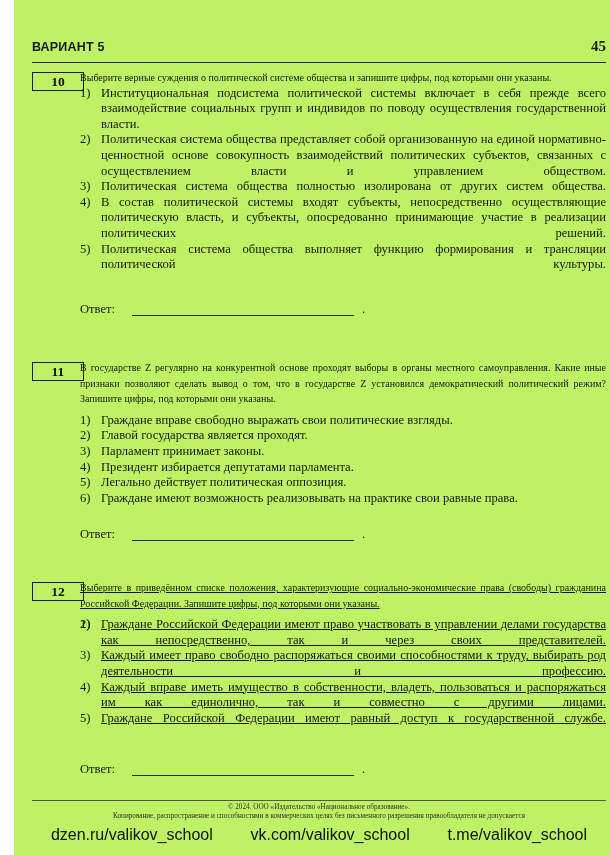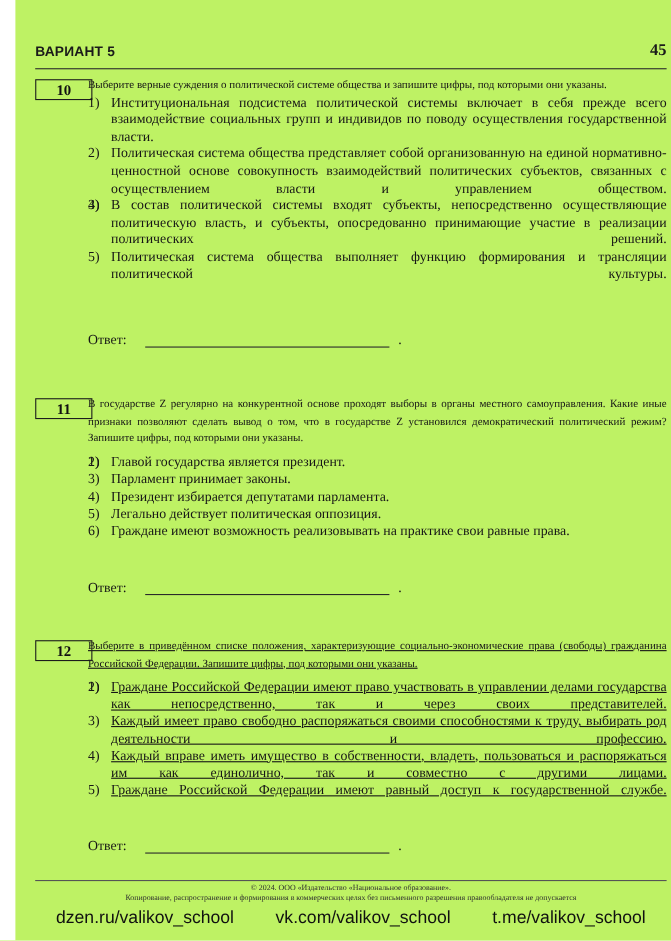--- a/index.html
+++ b/index.html
@@ -196,20 +196,21 @@
         <li class="opt justify-all">
           <span class="opt-marker">1)</span>
           <span>Институциональная подсистема политической системы включает в себя прежде всего взаимодействие социальных групп и индивидов по поводу осуществления государственной власти.</span>
         </li>
         <li class="opt justify-all">
           <span class="opt-marker">2)</span>
           <span>Политическая система общества представляет собой организованную на единой нормативно-ценностной основе совокупность взаимодействий политических субъектов, связанных с осуществлением власти и управлением обществом.</span>
         </li>
         <li class="opt justify-all">
           <span class="opt-marker">3)</span>
+          <span>Политическая система общества полностью изолирована от других систем общества.</span>
         </li>
         <li class="opt justify-all">
           <span class="opt-marker">4)</span>
           <span>В состав политической системы входят субъекты, непосредственно осуществляющие политическую власть, и субъекты, опосредованно принимающие участие в реализации политических решений.</span>
         </li>
         <li class="opt justify-all">
           <span class="opt-marker">5)</span>
           <span>Политическая система общества выполняет функцию формирования и трансляции политической культуры.</span>
         </li>
       </ul>
@@ -224,24 +225,25 @@
     </div>
   </div>
 
   <div class="task" id="task-11" style="top:360px;">
     <div class="task-num">11</div>
     <div class="task-body">
       <div class="task-intro">В государстве Z регулярно на конкурентной основе проходят выборы в органы местного самоуправления. Какие иные признаки позволяют сделать вывод о том, что в государстве Z установился демократический политический режим? Запишите цифры, под которыми они указаны.</div>
       <ul class="opts" style="margin-top:6px;">
         <li class="opt">
           <span class="opt-marker">1)</span>
+          <span>Граждане вправе свободно выражать свои политические взгляды.</span>
         </li>
         <li class="opt">
           <span class="opt-marker">2)</span>
-          <span>Главой государства является президент.</span>
+          <span>Главой государства является проходят.</span>
         </li>
         <li class="opt">
           <span class="opt-marker">3)</span>
           <span>Парламент принимает законы.</span>
         </li>
         <li class="opt">
           <span class="opt-marker">4)</span>
           <span>Президент избирается депутатами парламента.</span>
         </li>
         <li class="opt">
@@ -296,21 +298,21 @@
     <div class="answer">
       <span class="answer-label">Ответ:</span>
       <span class="answer-rule"></span>
       <span class="answer-dot">.</span>
     </div>
   </div>
 
   <div class="footer-rule"></div>
   <div class="footer-copy">
     <div>© 2024. ООО «Издательство «Национальное образование».</div>
-    <div>Копирование, распространение и формирования в коммерческих целях без письменного разрешения правообладателя не допускается</div>
+    <div>Копирование, распространение и способностями в коммерческих целях без письменного разрешения правообладателя не допускается</div>
   </div>
   <div class="footer-links">
     <span class="footer-link">dzen.ru/valikov_school</span>
     <span class="footer-link">vk.com/valikov_school</span>
     <span class="footer-link">t.me/valikov_school</span>
   </div>
 
 </div>
 
 </body></html>

